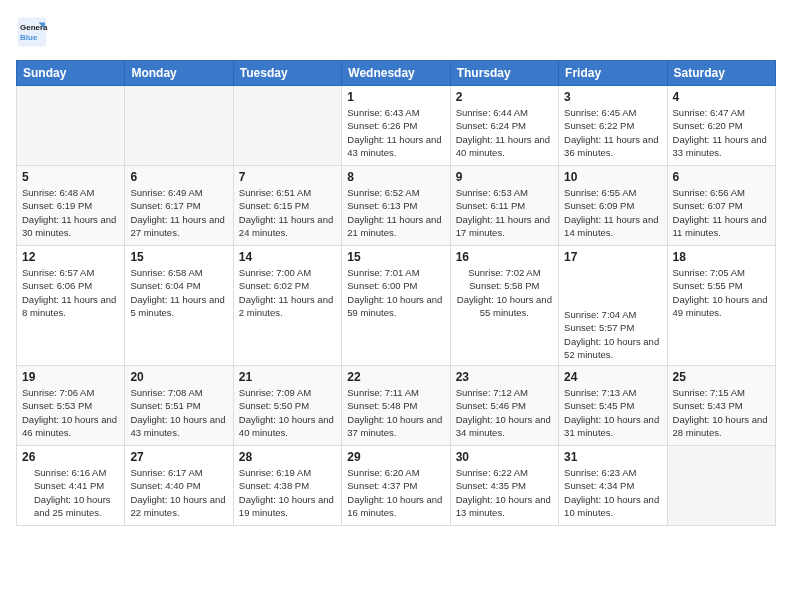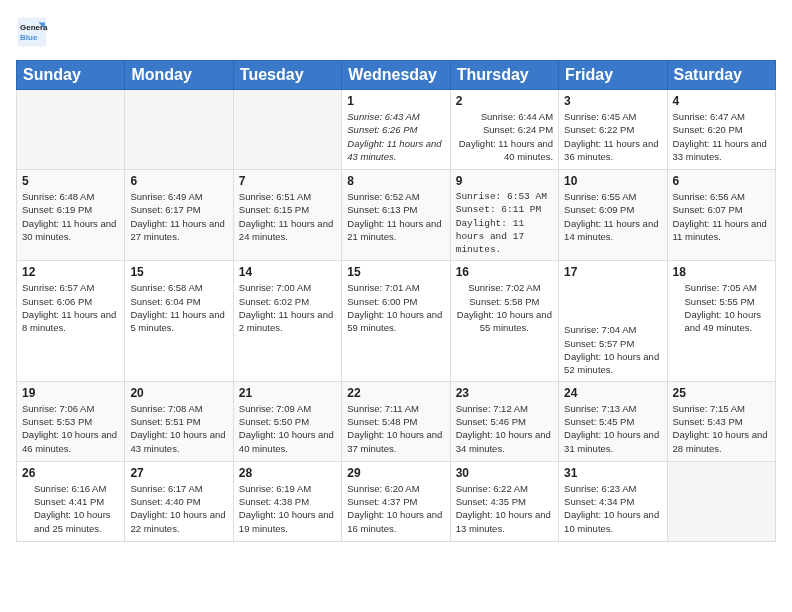--- a/index.html
+++ b/index.html
@@ -38,21 +38,21 @@
       color: #555;
     }
     .calendar {
       width: 100%;
       border-collapse: collapse;
       border: 1px solid #ccc;
     }
     .calendar th {
       background-color: #3a78c9;
       color: #fff;
-      font-size: 16px;
+      font-size: 12px;
       font-weight: bold;
       padding: 5px 6px;
       text-align: left;
       border: 1px solid #2a68b9;
     }
     .calendar td {
       vertical-align: top;
       padding: 4px 5px;
       font-size: 10px;
       color: #333;
@@ -113,27 +113,27 @@
         <th>Saturday</th>
       </tr>
   </thead>
   <tbody id="calendar-body">
   <tr>
         <td class="empty-cell"></td>
         <td class="empty-cell"></td>
         <td class="empty-cell"></td>
         <td>
           <div class="day-num">1</div>
-          <div class="day-info" style="white-space: pre-line; font-style: italic;">Sunrise: 6:43 AM
+          <div class="day-info" style="white-space: pre-line;">Sunrise: 6:43 AM
 Sunset: 6:26 PM
 Daylight: 11 hours and 43 minutes.</div>
         </td>
         <td>
           <div class="day-num">2</div>
-          <div class="day-info" style="white-space: pre-line; text-align: right;">Sunrise: 6:44 AM
+          <div class="day-info" style="white-space: pre-line;">Sunrise: 6:44 AM
 Sunset: 6:24 PM
 Daylight: 11 hours and 40 minutes.</div>
         </td>
         <td>
           <div class="day-num">3</div>
           <div class="day-info" style="white-space: pre-line;">Sunrise: 6:45 AM
 Sunset: 6:22 PM
 Daylight: 11 hours and 36 minutes.</div>
         </td>
         <td>
@@ -163,21 +163,21 @@
 Daylight: 11 hours and 24 minutes.</div>
         </td>
         <td>
           <div class="day-num">8</div>
           <div class="day-info" style="white-space: pre-line;">Sunrise: 6:52 AM
 Sunset: 6:13 PM
 Daylight: 11 hours and 21 minutes.</div>
         </td>
         <td>
           <div class="day-num">9</div>
-          <div class="day-info" style="white-space: pre-line; font-family: Liberation Mono, monospace;">Sunrise: 6:53 AM
+          <div class="day-info" style="white-space: pre-line;">Sunrise: 6:53 AM
 Sunset: 6:11 PM
 Daylight: 11 hours and 17 minutes.</div>
         </td>
         <td>
           <div class="day-num">10</div>
           <div class="day-info" style="white-space: pre-line;">Sunrise: 6:55 AM
 Sunset: 6:09 PM
 Daylight: 11 hours and 14 minutes.</div>
         </td>
         <td>
@@ -219,21 +219,21 @@
 Daylight: 10 hours and 55 minutes.</div>
         </td>
         <td>
           <div class="day-num">17</div>
           <div class="day-info" style="white-space: pre-line; margin-top: 44px;">Sunrise: 7:04 AM
 Sunset: 5:57 PM
 Daylight: 10 hours and 52 minutes.</div>
         </td>
         <td>
           <div class="day-num">18</div>
-          <div class="day-info" style="white-space: pre-line; margin-left: 12px;">Sunrise: 7:05 AM
+          <div class="day-info" style="white-space: pre-line;">Sunrise: 7:05 AM
 Sunset: 5:55 PM
 Daylight: 10 hours and 49 minutes.</div>
         </td>
       </tr>
       <tr>
         <td>
           <div class="day-num">19</div>
           <div class="day-info" style="white-space: pre-line;">Sunrise: 7:06 AM
 Sunset: 5:53 PM
 Daylight: 10 hours and 46 minutes.</div>

